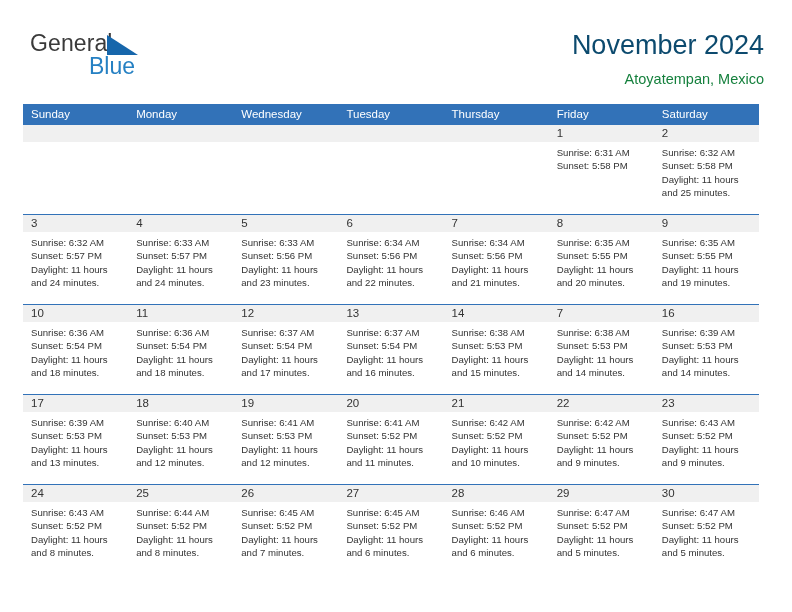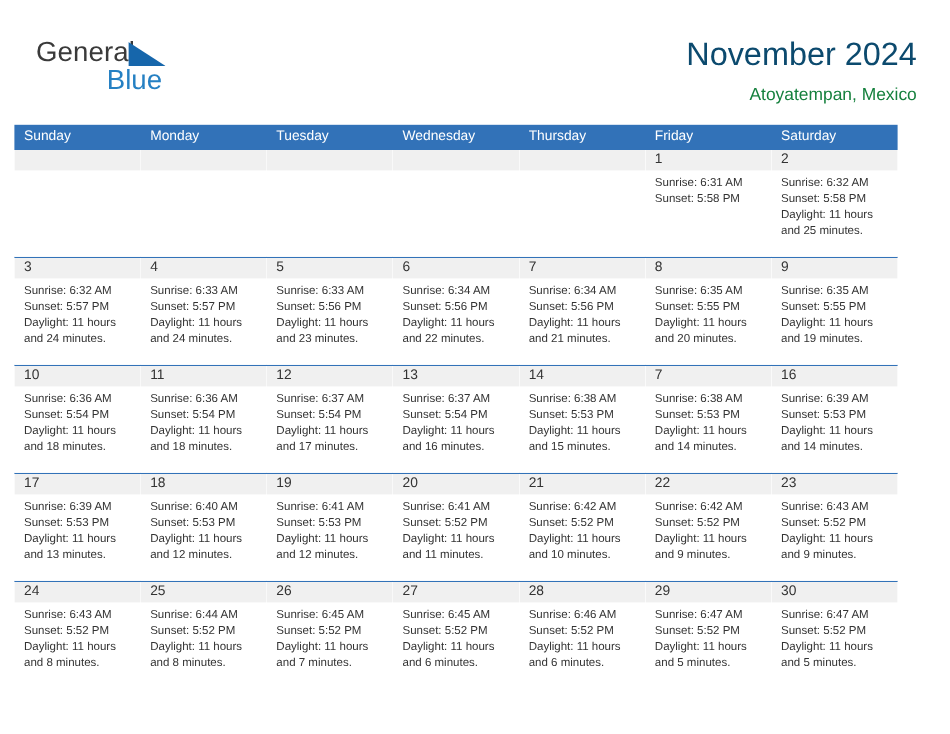--- a/index.html
+++ b/index.html
@@ -85,21 +85,21 @@
     font-weight: 400;
     color: #15803d;
     line-height: 20px;
     margin-top: 7px;
     white-space: nowrap;
   }
 
   
   .calendar {
     position: absolute;
-    left: 12px;
+    left: 23px;
     top: 104px;
     width: 736px;
   }
 
   .weekday-row {
     display: flex;
     background: #3272b8;
   }
   .weekday-cell {
     flex: 1 1 0;
@@ -181,22 +181,22 @@
       <div class="month-title">November 2024</div>
       <div class="location-title">Atoyatempan, Mexico</div>
     </div>
 
   </div>
 
   <div class="calendar">
     <div class="weekday-row" id="weekday-row">
         <div class="weekday-cell">Sunday</div>
         <div class="weekday-cell">Monday</div>
+        <div class="weekday-cell">Wednesday</div>
         <div class="weekday-cell">Tuesday</div>
-        <div class="weekday-cell">Wednesday</div>
         <div class="weekday-cell">Thursday</div>
         <div class="weekday-cell">Friday</div>
         <div class="weekday-cell">Saturday</div>
       </div>
     <div id="weeks-container">
         <div class="week-row first">
           <div class="day-cell empty">
             <div class="day-number-band"></div>
           </div>
           <div class="day-cell empty">

